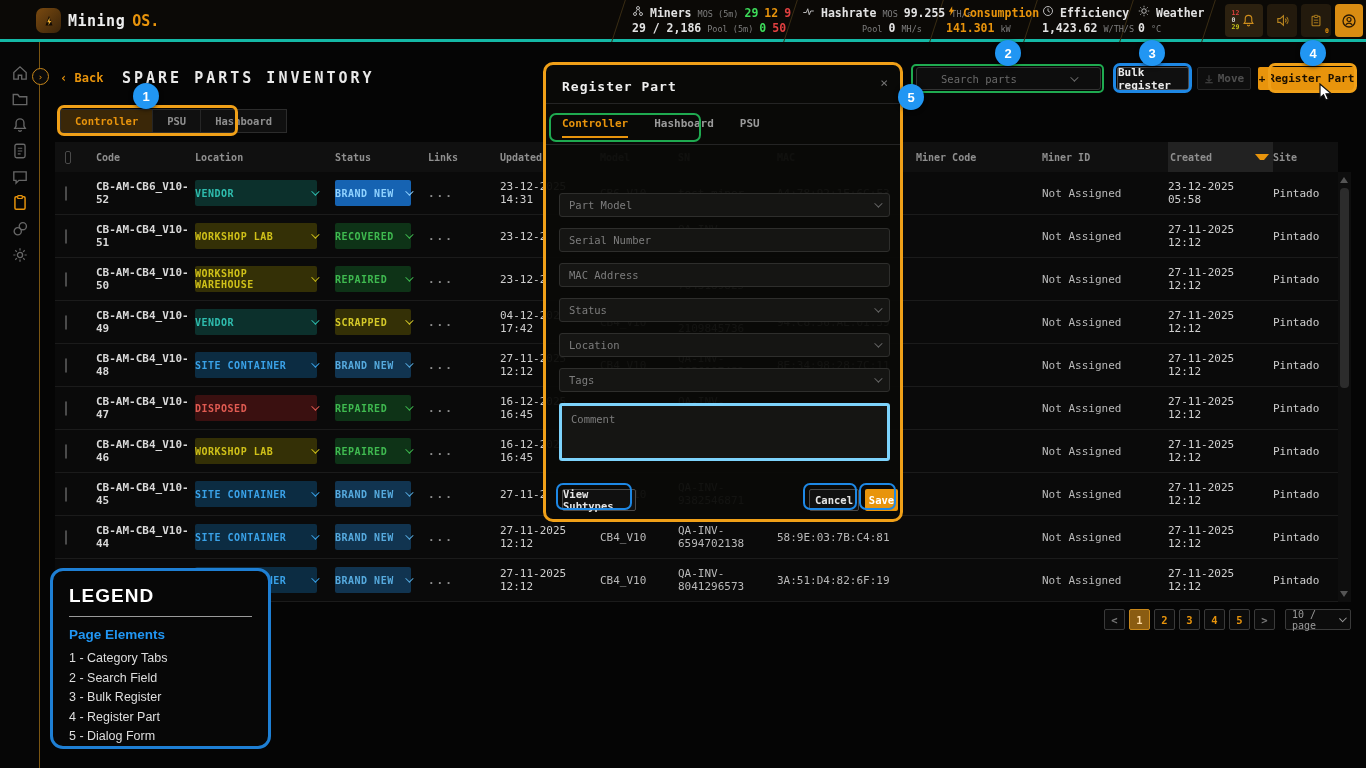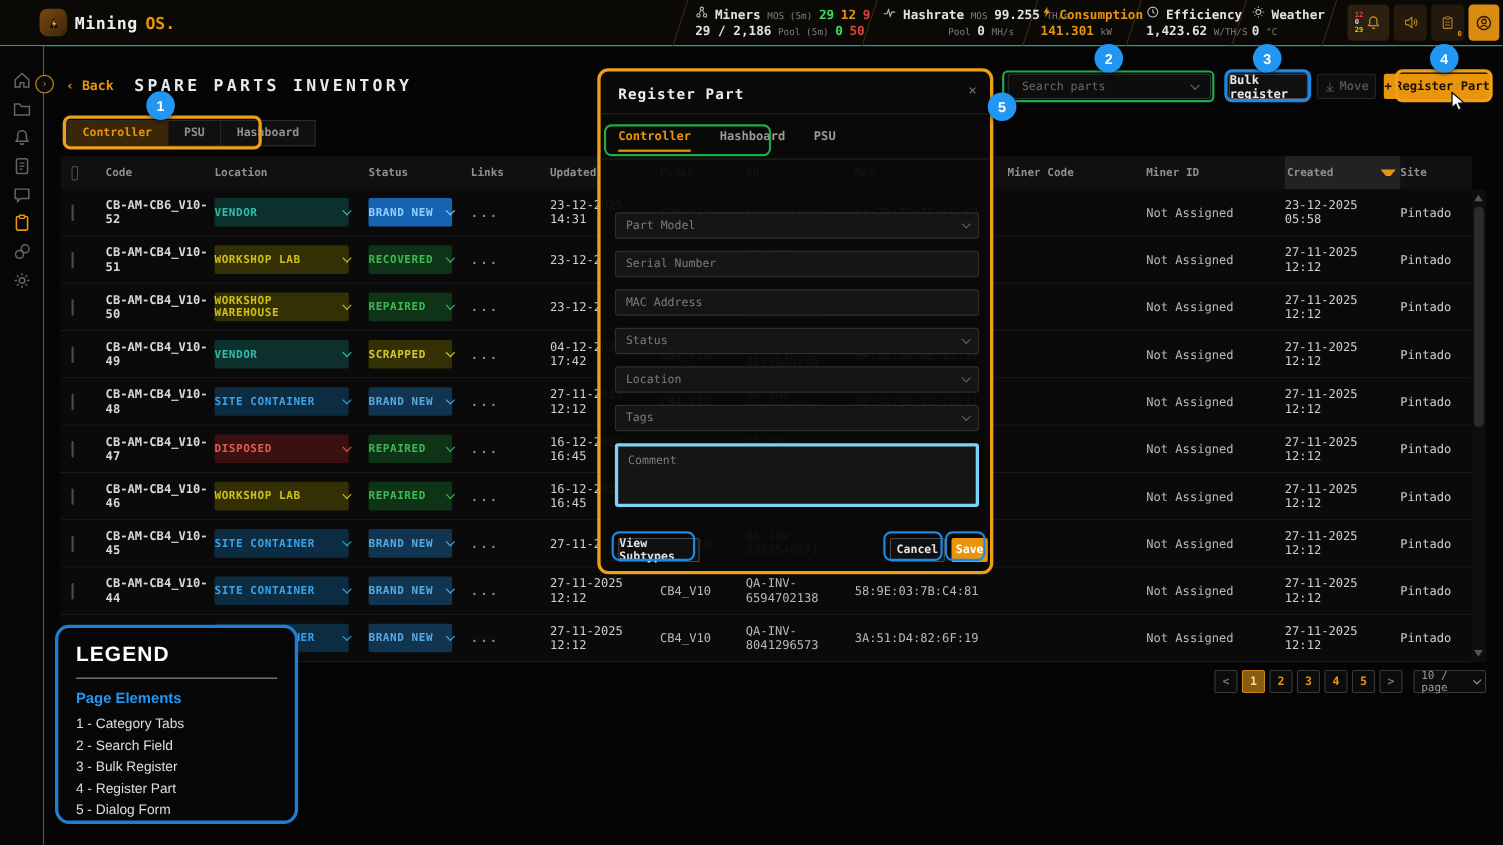--- a/index.html
+++ b/index.html
@@ -1,21 +1,21 @@
 <!DOCTYPE html>
 <html><head>
 <meta charset="utf-8">
 <style>
   * { margin:0; padding:0; box-sizing:border-box; }
   html,body { width:1366px; height:768px; background:#040404; overflow:hidden; }
   body { font-family:"DejaVu Sans Mono", monospace; color:#d6d6d6; }
   #stage { position:relative; width:1366px; height:768px; background:#050505; }
 
   
-  #topbar { position:absolute; left:0; top:0; width:1366px; height:42px; background:#0b0906; border-bottom:1px solid #14b8a6; }
+  #topbar { position:absolute; left:0; top:0; width:1366px; height:42px; background:#0b0906; border-bottom:3px solid #14b8a6; }
   .logo-wrap { position:absolute; left:36px; top:8px; display:flex; align-items:center; gap:7px; }
   .logo-badge { width:25px; height:25px; border-radius:7px; background:linear-gradient(135deg,#7a4a10,#3a240a); display:flex; align-items:center; justify-content:center; }
   .logo-name { font-size:15px; font-weight:bold; color:#eee; letter-spacing:0.5px; }
   .logo-suffix { font-size:15px; font-weight:bold; color:#e8940c; }
   .tb-div { position:absolute; top:0; width:1px; height:42px; background:#3a2d14; transform:skewX(-18deg); }
   .stat { position:absolute; top:5px; }
   .stat .r1,.stat .r2 { display:flex; align-items:baseline; gap:6px; height:16px; }
   .stat-label { color:#e2e2e2; font-weight:bold; font-size:11.5px; }
   .stat-sub { color:#7e7e7e; font-size:8.5px; }
   .stat-val { color:#e2e2e2; font-weight:bold; font-size:11.5px; }
@@ -26,21 +26,21 @@
   .mini-badge { position:absolute; right:2px; bottom:2px; font-size:6.5px; color:#e8940c; font-weight:bold; }
 
   
   #sidebar { position:absolute; left:0; top:42px; width:40px; height:726px; background:#060606; border-right:1.5px solid #7a5512; }
   .sb-icon { position:absolute; left:11px; width:18px; height:18px; }
   #sb-expand { position:absolute; left:32px; top:68px; width:17px; height:17px; border-radius:50%; border:1.5px solid #c8871a; background:#0a0a0a; color:#e8940c; font-size:9px; display:flex; align-items:center; justify-content:center; z-index:5; }
 
   
   #back-link { position:absolute; left:60px; top:71px; color:#e8940c; font-size:12px; font-weight:bold; }
   #page-title { position:absolute; left:122px; top:69px; color:#e8e8e8; font-size:15px; font-weight:bold; letter-spacing:3px; }
-  #search-box { position:absolute; left:916px; top:67px; width:185px; height:23px; background:#0d0d0d; border:1px solid #333; border-radius:3px; display:flex; align-items:center; justify-content:space-between; padding:0 12px; color:#6a6a6a; font-size:10.5px; }
+  #search-box { position:absolute; left:916px; top:67px; width:185px; height:23px; background:#0d0d0d; border:1px solid #333; border-radius:3px; display:flex; align-items:center; justify-content:space-between; padding:0 24px; color:#6a6a6a; font-size:10.5px; }
   .btn { position:absolute; top:67px; height:23px; display:flex; align-items:center; justify-content:center; font-size:11px; font-weight:bold; border-radius:2px; }
   #bulk-btn { left:1117px; width:72px; background:#101010; border:1px solid #4a4a4a; color:#eaeaea; }
   #move-btn { left:1197px; width:54px; background:#0e0e0e; border:1px solid #262626; color:#4f4f4f; gap:4px; }
   #register-btn { left:1258px; width:97px; background:#e8940c; color:#1c1000; gap:3px; }
 
   
   #cat-tabs { position:absolute; left:60px; top:109px; display:flex; height:24px; border:1px solid #2c2c2c; background:#101010; }
   .cat-tab { display:flex; align-items:center; justify-content:center; font-size:10.5px; font-weight:bold; color:#8f8f8f; padding:0 14px; border-right:1px solid #262626; }
   .cat-tab.active { background:#3a2708; color:#e8940c; }
 

